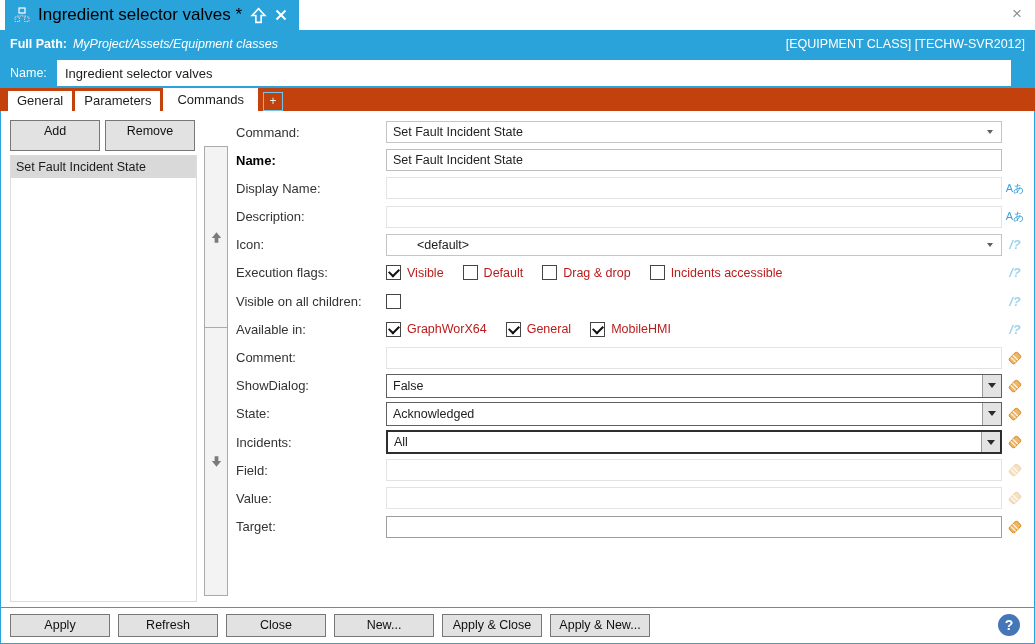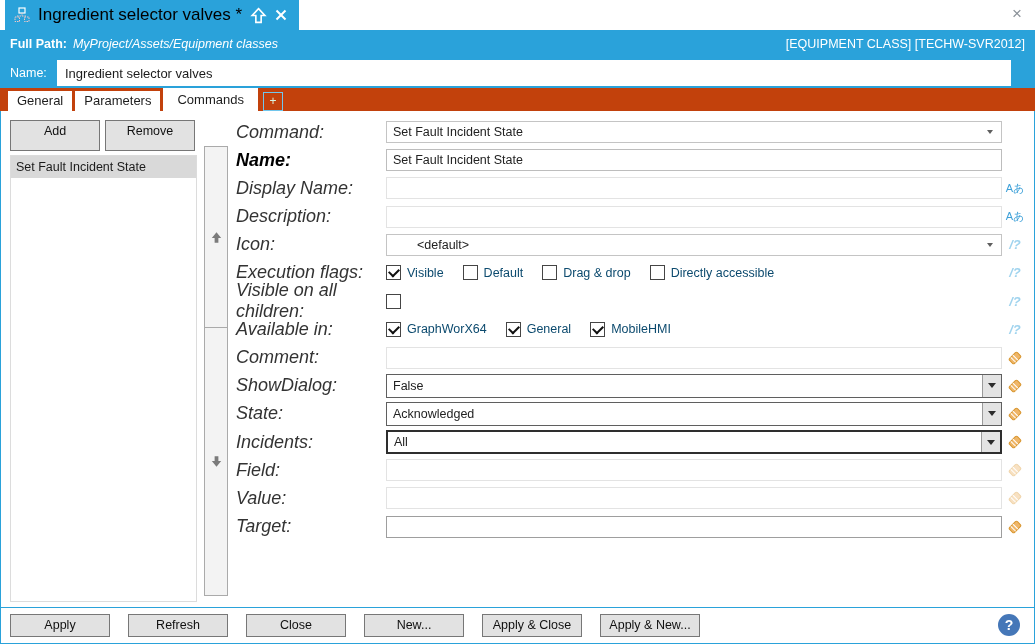--- a/index.html
+++ b/index.html
@@ -56,21 +56,21 @@
   .mover { width:24px; margin-left:6px; margin-top:35px; height:450px;
            display:flex; flex-direction:column; }
   .mv-btn { background:#f3f3f3; border:1px solid #aaa; display:flex;
             align-items:center; justify-content:center; }
   .mv-up { height:182px; }
   .mv-down { flex:1; border-top:none; }
 
   
   .form { flex:1; padding:10px 6px 0 8px; }
   .frow { display:flex; align-items:center; height:22px; margin-bottom:6.2px; }
-  .flabel { width:150px; font-size:18px; color:#333; flex:none;font-style:italic; }
+  .flabel { width:150px; font-size:13px; color:#333; flex:none; }
   .flabel.bold { font-weight:bold; color:#000; }
   .ffield { flex:1; display:flex; align-items:center; height:100%; }
   .icol { width:26px; flex:none; display:flex; align-items:center; justify-content:center; }
 
   .tinput { width:100%; height:22px; border:1px solid #e3e3e3; font-size:12.5px;
             padding:0 6px; color:#222; outline:none; font-family:"Liberation Sans",sans-serif; }
   .tinput.mid { border-color:#bdbdbd; }
   .tinput.dark { border-color:#9e9e9e; }
 
   .combo { width:100%; height:22px; display:flex; align-items:center; background:#fff; }
@@ -93,30 +93,30 @@
                border-top:4px solid #5e5e5e; }
   .tri.dim { border-top-color:#9a9a9a; }
 
   
   .cbrow { display:flex; align-items:center; gap:6px; }
   .cb { position:relative; width:15px; height:15px; border:1px solid #454545;
         background:#fff; flex:none; }
   .cb.on::after { content:""; position:absolute; left:2px; top:2px; width:8px; height:5px;
         border-left:2px solid #101010; border-bottom:2px solid #101010;
         transform:rotate(-45deg); }
-  .cb-label { font-size:12.5px; color:#0c4a6e; margin-right:13px; }
+  .cb-label { font-size:12.5px; color:#b91c1c; margin-right:13px; }
 
   
   .ga-icon { color:#9fd3ee; font-size:13px; font-style:italic; font-weight:bold; }
   .loc-icon { color:#3da0d8; font-size:11px; white-space:nowrap; }
   .tag-icon.dim { opacity:.4; }
 
   
   .footer { height:36px; border-top:1px solid #2AA2DA; display:flex; align-items:center;
-            padding-left:9px; gap:18px; position:relative; }
+            padding-left:9px; gap:8px; position:relative; }
   .footer .btn { width:100px; height:23px; line-height:21px; }
   .help-btn { position:absolute; right:14px; top:6px; width:22px; height:22px;
               border-radius:50%; background:#4577b8; color:#fff; font-size:14px;
               font-weight:bold; text-align:center; line-height:22px; }
 </style>
 </head>
 <body>
 
 <div class="win">
 
@@ -243,21 +243,21 @@
         <div class="frow">
           <div class="flabel">Execution flags:</div>
           <div class="ffield cbrow">
             <span class="cb on"></span>
             <span class="cb-label">Visible</span>
             <span class="cb"></span>
             <span class="cb-label">Default</span>
             <span class="cb"></span>
             <span class="cb-label">Drag &amp; drop</span>
             <span class="cb"></span>
-            <span class="cb-label">Directly accessible</span>
+            <span class="cb-label">Incidents accessible</span>
           </div>
           <div class="icol">
               <span class="ga-icon">/?</span>
             </div>
         </div>
 
         <div class="frow">
           <div class="flabel">Visible on all children:</div>
           <div class="ffield cbrow">
             <span class="cb"></span>

